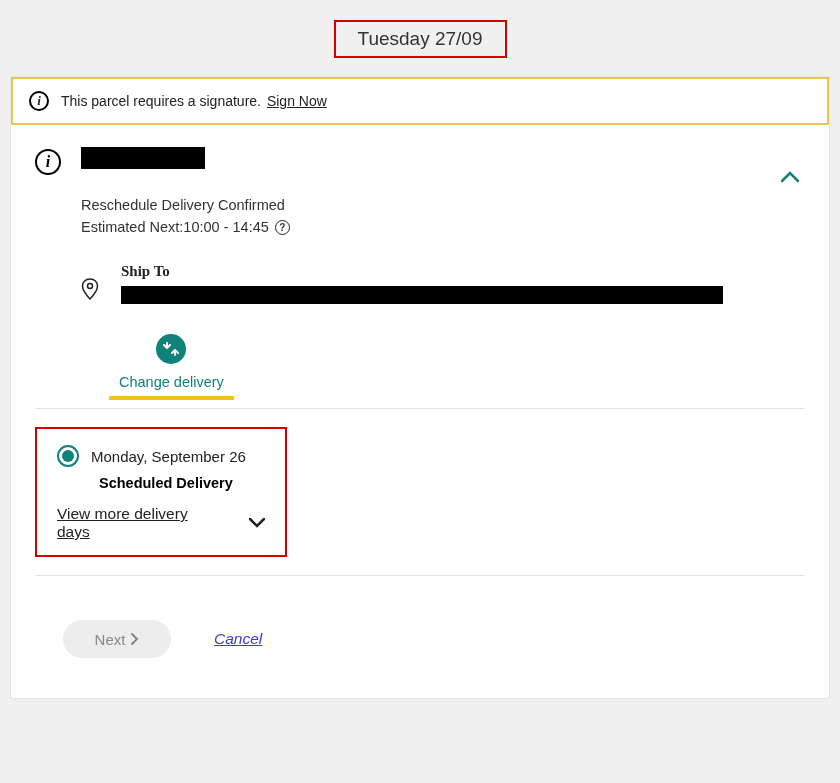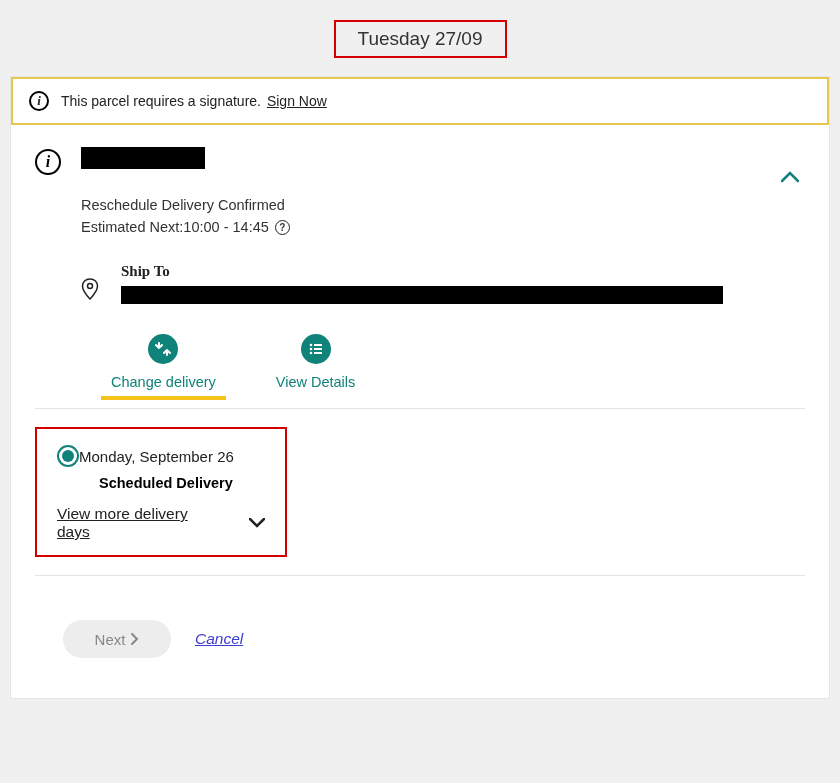--- a/index.html
+++ b/index.html
@@ -102,21 +102,21 @@
     font-size: 10px;
     margin-left: 6px;
     font-weight: bold;
   }
   .shipto { display: flex; align-items: flex-end; margin-top: 28px; font-family: Liberation Serif, serif; }
   .pin-icon {
     width: 18px; flex-shrink:0; margin-right: 22px; margin-top:0;
   }
   .shipto .label { font-size: 15px; font-weight: 600; color:#222; }
   .action-row {
-    display: flex; gap: 60px; margin-top: 30px; margin-left: 30px;
+    display: flex; gap: 60px; margin-top: 30px; margin-left: 38px;
   }
   .action-item {
     display: flex; flex-direction: column; align-items: center;
     color: #0f827a; font-size: 14.5px; cursor:pointer;
   }
   .circ-btn {
     width: 30px; height: 30px; border-radius: 50%;
     background: #0f827a; display:flex; align-items:center; justify-content:center;
     margin-bottom: 10px;
   }
@@ -136,34 +136,34 @@
   .change-title { font-size: 15.5px; font-weight:600; margin-top:10px; color:#222; }
   hr.sep {
     border: none; border-top: 1px solid #e3e3e3; margin: 18px 0 0 0;
   }
   .highlight-box {
     border: 2px solid #d40000;
     margin-top: 18px;
     padding: 16px 20px 14px 20px;
     width: 252px;
   }
-  .radio-row { display:flex; align-items:center; }
+  .radio-row { display:flex; align-items:center; gap:12px; }
   .radio-outer {
     width:22px; height:22px; border:2px solid #0f827a; border-radius:50%;
     display:flex; align-items:center; justify-content:center;
   }
   .radio-inner { width:12px; height:12px; background:#0f827a; border-radius:50%; }
   .radio-label { font-size:15px; color:#222; }
   .sched-label { font-size:14.5px; font-weight:600; margin-left:42px; margin-top:8px; }
   .viewmore {
     font-size:15.5px; text-decoration: underline; cursor:pointer;
     display:inline-flex; align-items:center; gap:31px; margin-top:14px; color:#222;
   }
   .footer-row {
-    display:flex; align-items:center; gap:24px;
+    display:flex; align-items:center; gap:43px;
     margin-top: 26px; padding: 18px 0 20px 28px; text-align: center;
   }
   .next-btn {
     background:#ededed; color:#888; border-radius:22px;
     width:108px; height:38px; display:flex; align-items:center; justify-content:center;
     font-size:15px; gap:6px; cursor:default;
   }
   .cancel-link {
     color:#3d3dcf; text-decoration:underline; font-size:15.5px; cursor:pointer;font-style:italic;
   }
@@ -224,33 +224,20 @@
 
           <div class="action-row">
             <div class="action-item active">
               <div class="circ-btn">
                 <svg width="16" height="16" viewBox="0 0 16 16">
                     <path d="M4 2 L4 7 M4 7 L1 4 M4 7 L7 4 M12 14 L12 9 M12 9 L9 12 M12 9 L15 12" stroke="#fff" stroke-width="2" fill="none" stroke-linecap="round"></path>
                   </svg>
               </div>
               <span>Change delivery</span>
             </div>
-            <div class="action-item">
-              <div class="circ-btn">
-                <svg width="16" height="16" viewBox="0 0 16 16">
-                    <circle cx="3" cy="4" r="1.3" fill="#fff"></circle>
-                    <circle cx="3" cy="8" r="1.3" fill="#fff"></circle>
-                    <circle cx="3" cy="12" r="1.3" fill="#fff"></circle>
-                    <rect x="6" y="3" width="8" height="2" fill="#fff"></rect>
-                    <rect x="6" y="7" width="8" height="2" fill="#fff"></rect>
-                    <rect x="6" y="11" width="8" height="2" fill="#fff"></rect>
-                  </svg>
-              </div>
-              <span>View Details</span>
-            </div>
           </div>
 
         </div>
       </div>
 
       <hr class="sep">
 
       <div class="highlight-box">
         <div class="radio-row">
           <span class="radio-outer">

